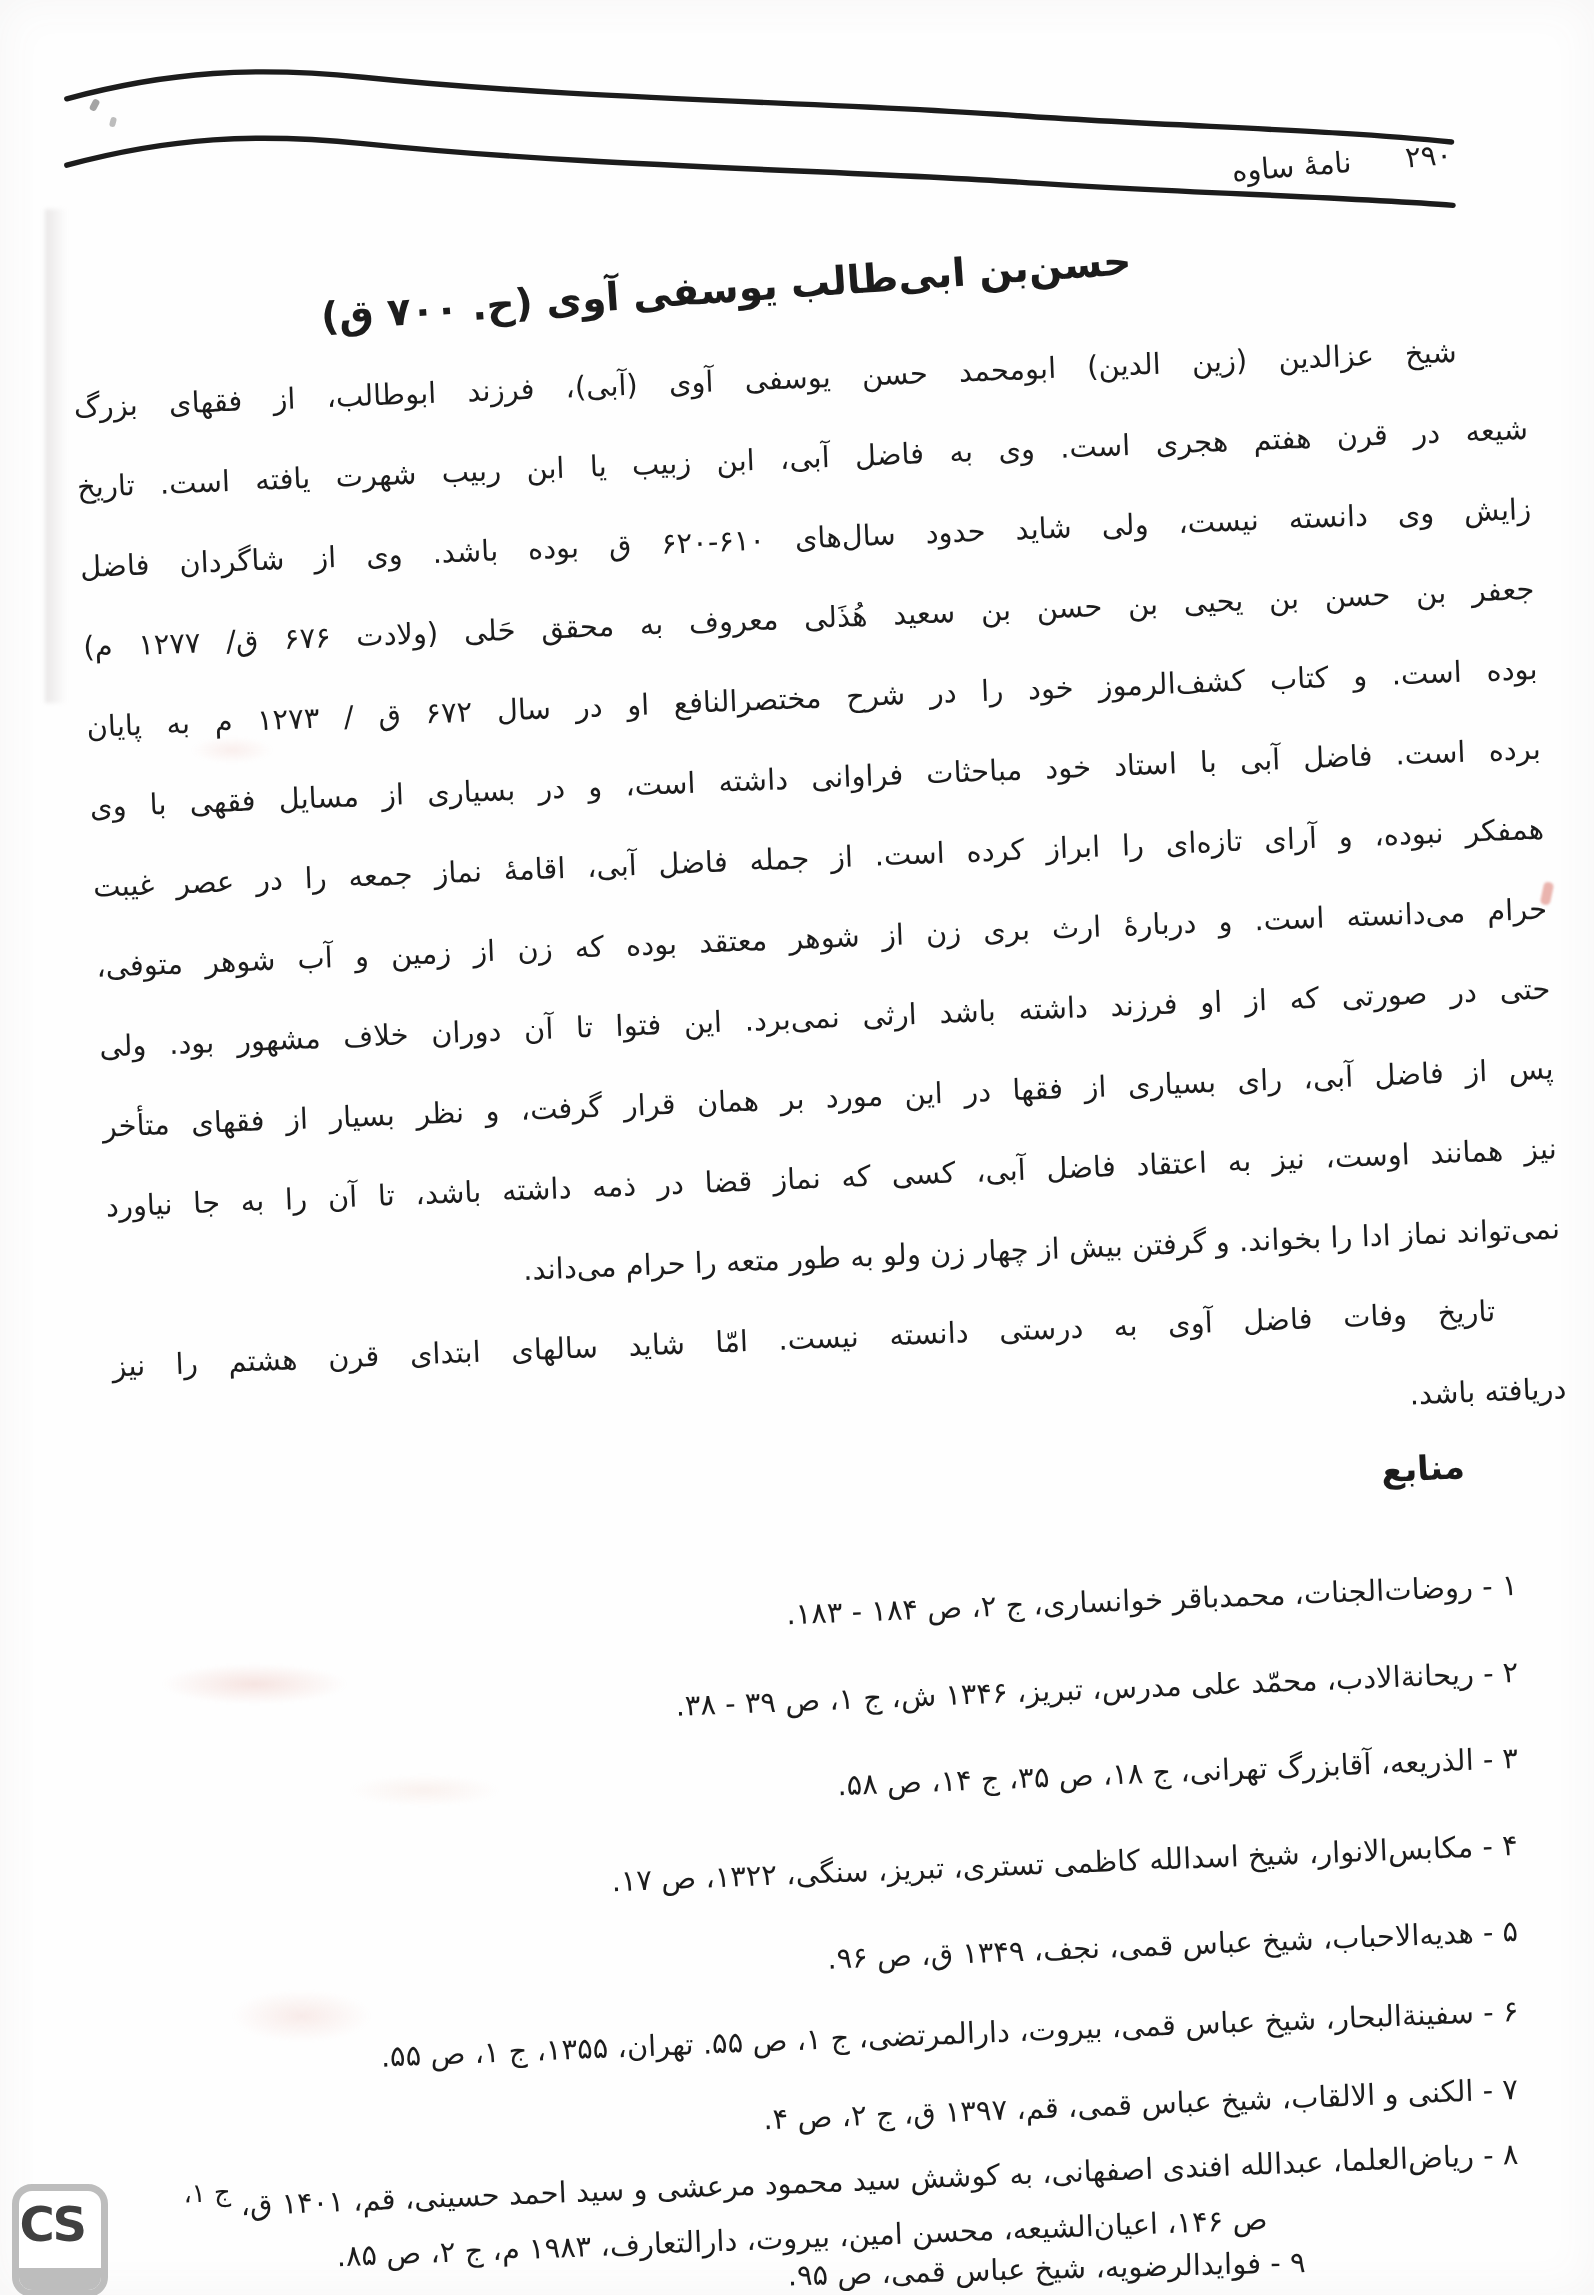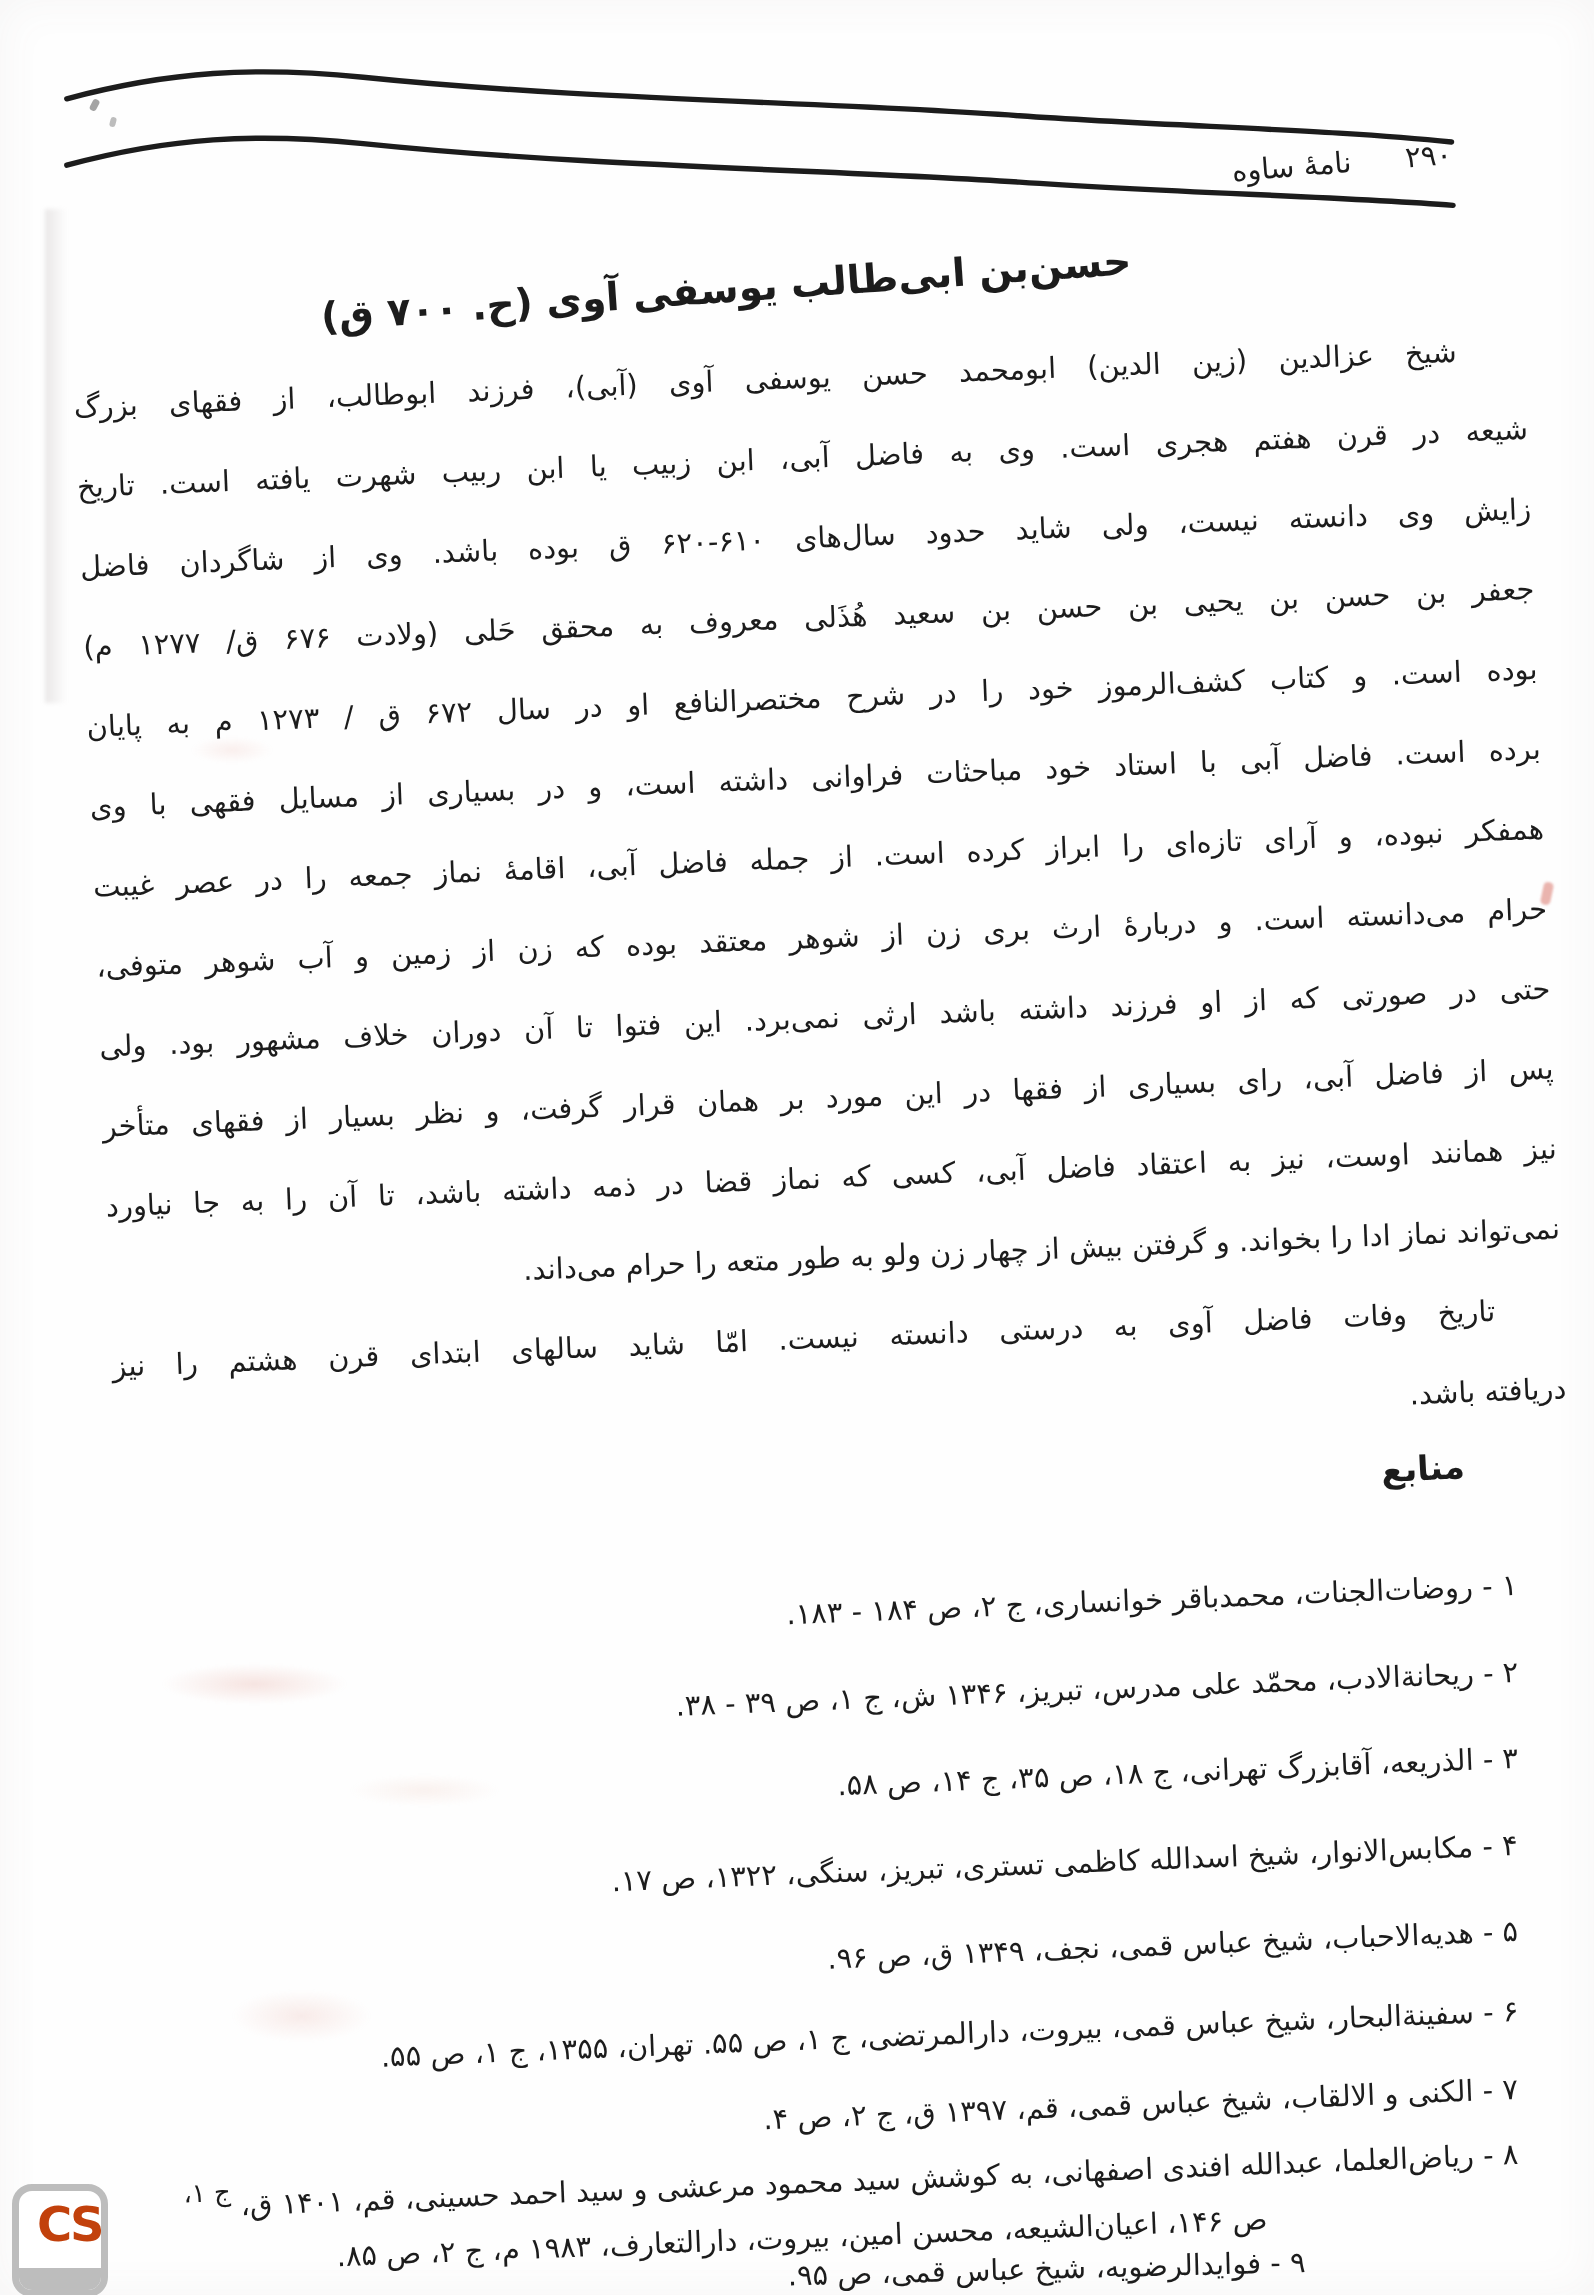--- a/index.html
+++ b/index.html
@@ -46,22 +46,22 @@
     position:absolute;direction:rtl;white-space:nowrap;font-size:29px;
     transform:rotate(-2.3deg);transform-origin:top right;line-height:43px;
   }
   .ref-line .sup-frag{position:relative;top:-15.4px;font-size:26px;}
   
   .cs-logo{
     position:absolute;left:12.4px;top:2184px;width:82px;height:99px;
     border:7.7px solid #bdbdbd;border-radius:20px;background:#fff;overflow:hidden;
   }
   .cs-logo .cs-letters{
-    position:absolute;top:4.6px;left:0;right:0;text-align:right;
-    font-size:48px;font-weight:bold;color:#c2410c;letter-spacing:-3.1px;
+    position:absolute;top:4.6px;left:0;right:0;text-align:left;
+    font-size:48px;font-weight:bold;color:#404040;letter-spacing:-3.1px;
   }
   .cs-logo .cs-band{
     position:absolute;left:0;right:0;bottom:0;height:21.6px;background:#bdbdbd;
   }
   .wm-text{
     position:absolute;left:116px;top:2192px;color:#c3c3c3;
     font-size:39px;line-height:48px;letter-spacing:2.3px;white-space:nowrap;
   }
   
   .art{position:absolute;pointer-events:none;}

